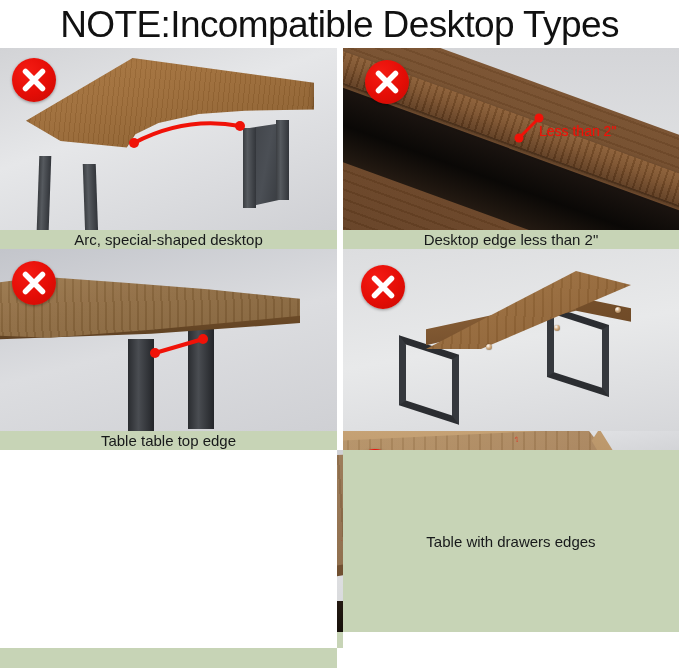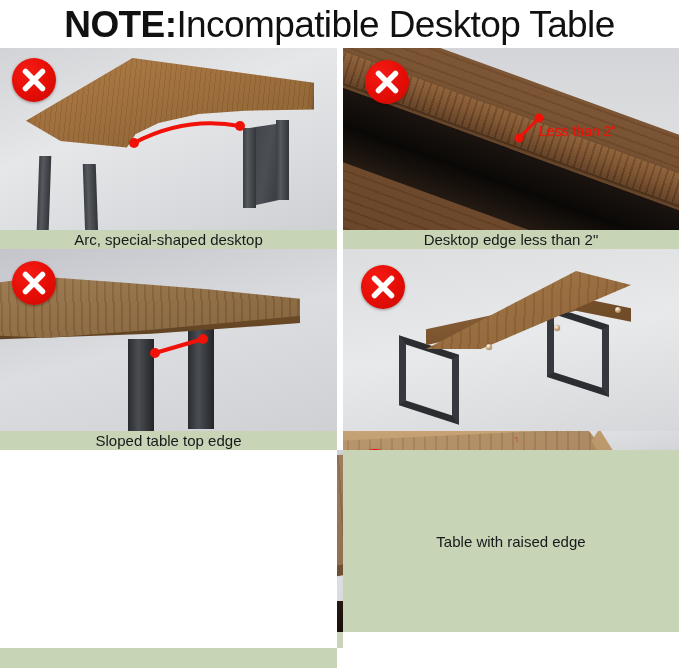--- a/index.html
+++ b/index.html
@@ -14,21 +14,21 @@
   
   .title-bar {
     position: absolute; left: 0; top: 0; width: 679px; height: 48px;
     display: flex; align-items: center; justify-content: center;
     background: #ffffff; white-space: nowrap; overflow: hidden;
   }
   .title-text {
     font-size: 37px; color: #111111; letter-spacing: -0.6px;
     font-weight: 400; line-height: 1;
   }
-  .title-text .bold { font-weight: 700; }
+  .title-text .bold { font-weight: 400; }
 
   
   .grid {
     position: absolute; left: 0; top: 48px; width: 679px; height: 620px;
     display: grid;
     grid-template-columns: 337px 6px 336px;
     grid-template-rows: 182px 19px 182px 19px 182px 16px;
   }
   .cell { position: relative; overflow: hidden; }
   .gutter-v { background: #ffffff; }
@@ -230,21 +230,21 @@
     background: linear-gradient(180deg,#241a12 0%,#120c08 100%);
     clip-path: polygon(20% 0%, 100% 8%, 100% 100%, 10% 100%);
   }
 </style>
 </head>
 <body>
 
 <div id="root">
 
   <div class="title-bar">
-    <div class="title-text"><span class="bold">NOTE:</span><span>Incompatible Desktop Table</span></div>
+    <div class="title-text"><span class="bold">NOTE:</span><span>Incompatible Desktop Types</span></div>
   </div>
 
   <div class="grid">
 
     <div class="cell">
       <div class="photo">
         <div class="p1-bg"></div>
         <div class="p1-legplate"></div>
         <div class="p1-leg a"></div>
         <div class="p1-leg b"></div>
@@ -335,21 +335,21 @@
         <div class="xbadge" style="left:18px; top:16px;">
           <svg width="44" height="44" viewBox="0 0 44 44" aria-hidden="true">
             <path d="M13.5 13.5 L30.5 30.5 M30.5 13.5 L13.5 30.5" stroke="#ffffff" stroke-width="5.5" stroke-linecap="round"></path>
           </svg>
         </div>
       </div>
     </div>
 
     <div class="cell">
       <div class="caption">
-        <span class="caption-text">Sloped table top edge</span>
+        <span class="caption-text">Table table top edge</span>
       </div>
     </div>
     <div class="gutter-v"></div>
 
     <div class="cell">
       <div class="photo">
         <div class="p5-bg"></div>
         <div class="p5-leg"></div>
         <div class="p5-edge"></div>
         <div class="p5-top"></div>
@@ -389,21 +389,21 @@
         <div class="xbadge" style="left:18px; top:26px;">
           <svg width="44" height="44" viewBox="0 0 44 44" aria-hidden="true">
             <path d="M13.5 13.5 L30.5 30.5 M30.5 13.5 L13.5 30.5" stroke="#ffffff" stroke-width="5.5" stroke-linecap="round"></path>
           </svg>
         </div>
       </div>
     </div>
 
     <div class="cell">
       <div class="caption">
-        <span class="caption-text">Table with raised edge</span>
+        <span class="caption-text">Table with drawers edges</span>
       </div>
     </div>
     <div class="gutter-v"></div>
 
     <div class="cell">
       <div class="caption"></div>
     </div>
     <div class="gutter-v"></div>
     <div class="cell">
       <div class="caption"></div>

